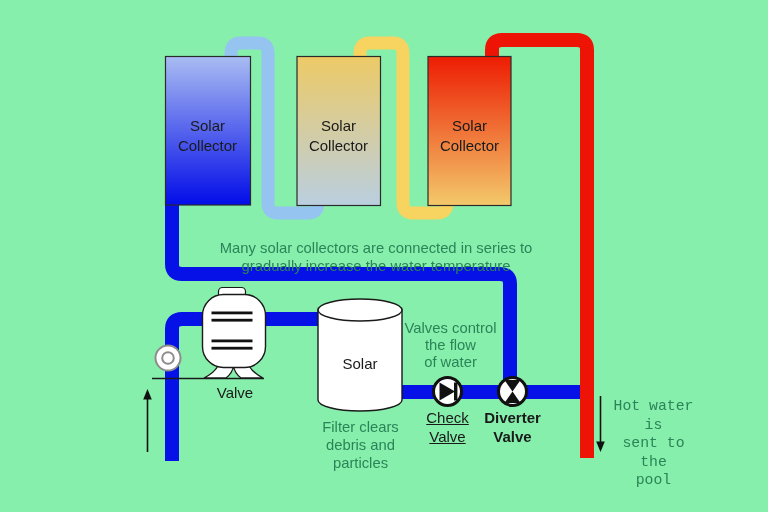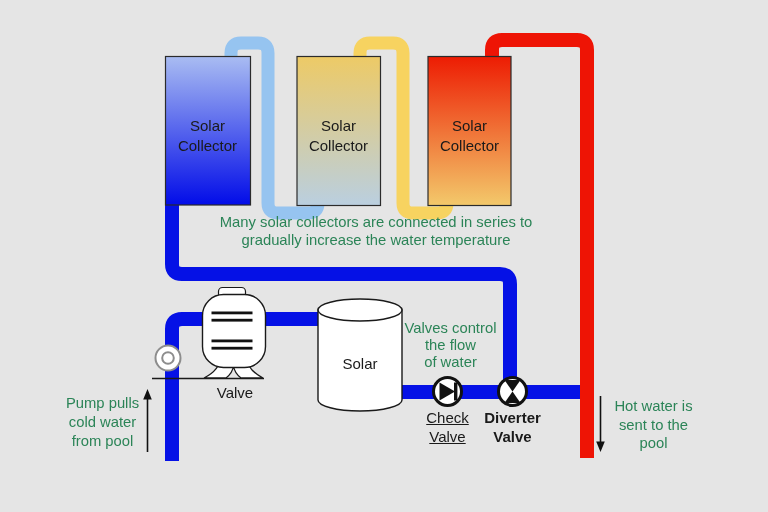--- a/index.html
+++ b/index.html
@@ -1,35 +1,35 @@
 <!DOCTYPE html>
 <html><head>
 <meta charset="utf-8">
 <style>
   html,body{margin:0;padding:0;background:#ffffff;}
   #stage{
-    position:relative;width:768px;height:512px;background:#e5e5e5;overflow:hidden;
+    position:relative;width:768px;height:512px;background:#86efac;overflow:hidden;
     font-family:"Liberation Sans",sans-serif;
   }
   #stage svg{position:absolute;left:0;top:0;}
   .label{
     position:absolute;text-align:center;white-space:pre-line;
     color:#1a1a1a;font-size:15px;line-height:19.5px;
   }
   .green{color:#2b8457;}
   
   #lbl-c1{left:165px;top:116px;width:85px;}
   #lbl-c2{left:297px;top:116px;width:83px;}
   #lbl-c3{left:428px;top:116px;width:83px;}
   
-  #note-series{left:176px;top:213px;width:400px;line-height:18px;font-size:14.8px;}
+  #note-series{left:176px;top:239px;width:400px;line-height:18px;font-size:14.8px;}
   #note-valves{left:400px;top:320px;width:101px;line-height:17px;font-size:14.8px;}
   #note-filter{left:307px;top:418px;width:107px;line-height:18px;font-size:14.8px;}
   #note-pump{left:55px;top:394px;width:95px;line-height:19px;font-size:14.8px;}
-  #note-hot{left:606px;top:397px;width:95px;line-height:18.5px;font-size:14.8px;}
+  #note-hot{left:606px;top:397px;width:95px;line-height:18.5px;font-size:14.8px;font-family:Liberation Mono, monospace;}
   
   #lbl-pump{left:203px;top:383px;width:64px;}
   #lbl-filter{left:329px;top:354px;width:62px;}
   #lbl-check{left:415px;top:408px;width:65px;line-height:19px;text-decoration:underline;}
   #lbl-diverter{left:480px;top:408px;width:65px;line-height:19px;font-weight:bold;}
 </style>
 </head>
 <body>
 
 <div id="stage">
@@ -110,23 +110,23 @@
   <div class="label" id="lbl-c2">Solar
 Collector</div>
   <div class="label" id="lbl-c3">Solar
 Collector</div>
 
   <div class="label green" id="note-series">Many solar collectors are connected in series to
 gradually increase the water temperature</div>
   <div class="label green" id="note-valves">Valves control
 the flow
 of water</div>
-  <div class="label green" id="note-pump">Pump pulls
-cold water
-from pool</div>
+  <div class="label green" id="note-filter">Filter clears
+debris and
+particles</div>
   <div class="label green" id="note-hot">Hot water is
 sent to the
 pool</div>
 
   <div class="label" id="lbl-pump">Valve</div>
   <div class="label" id="lbl-filter">Solar</div>
   <div class="label" id="lbl-check">Check
 Valve</div>
   <div class="label" id="lbl-diverter">Diverter
 Valve</div>

